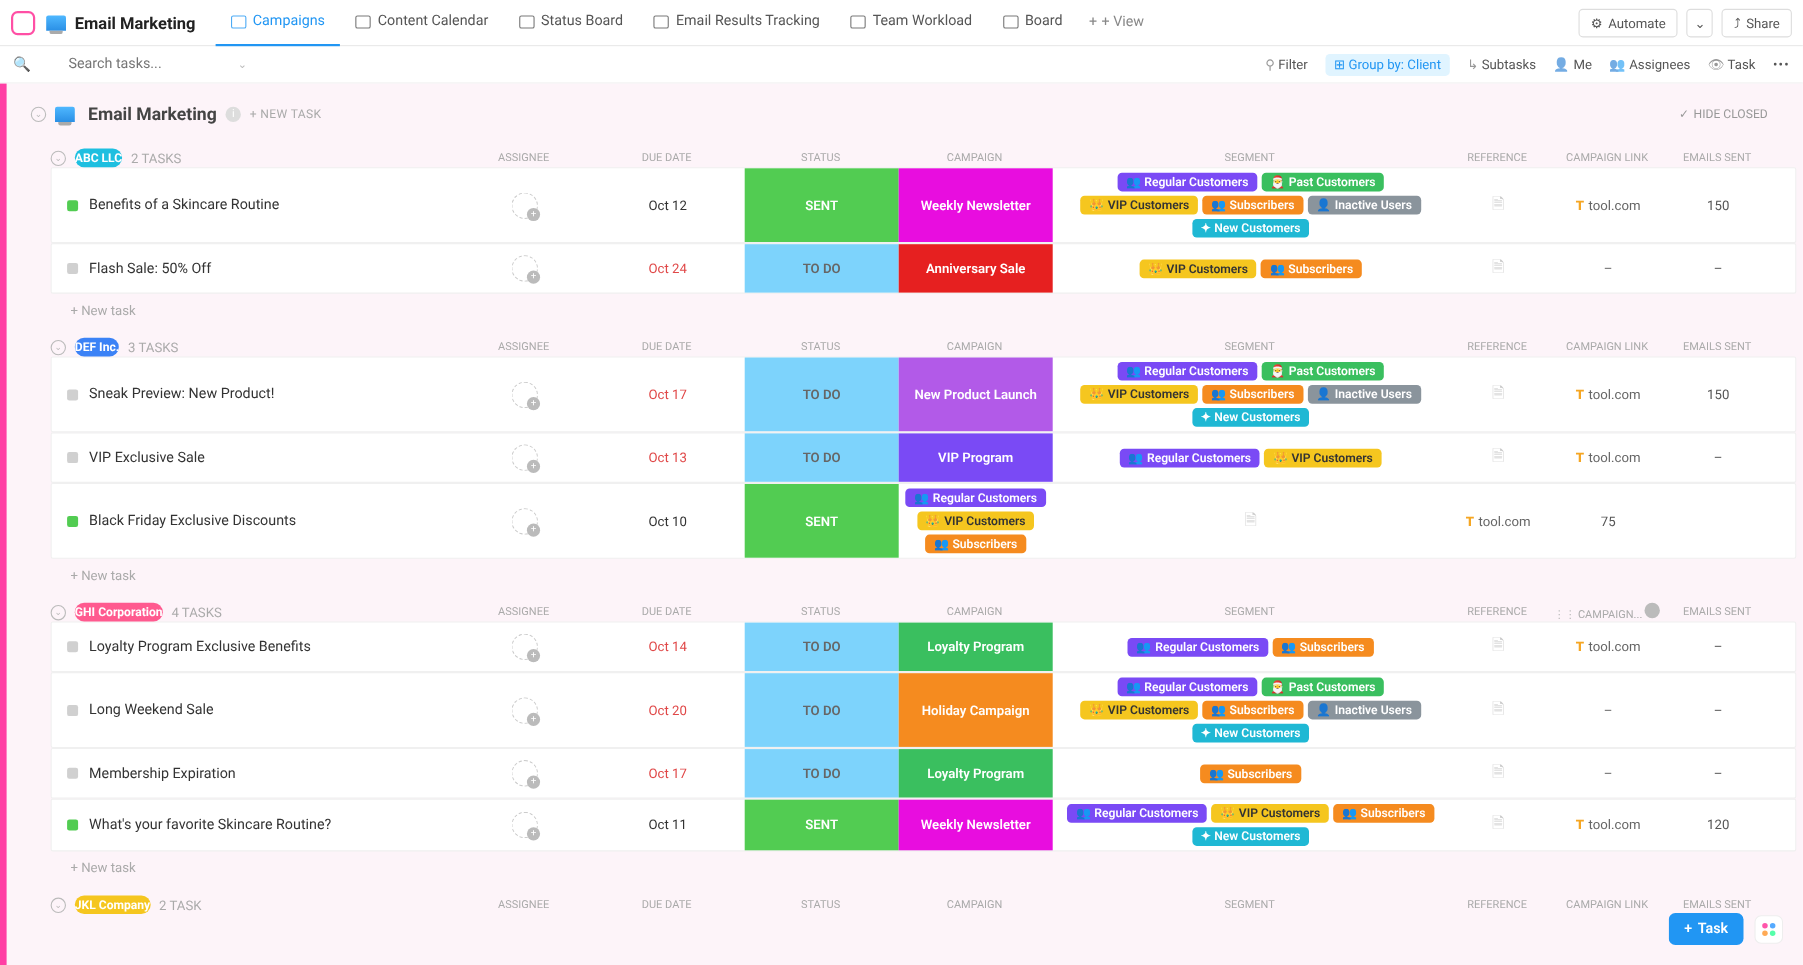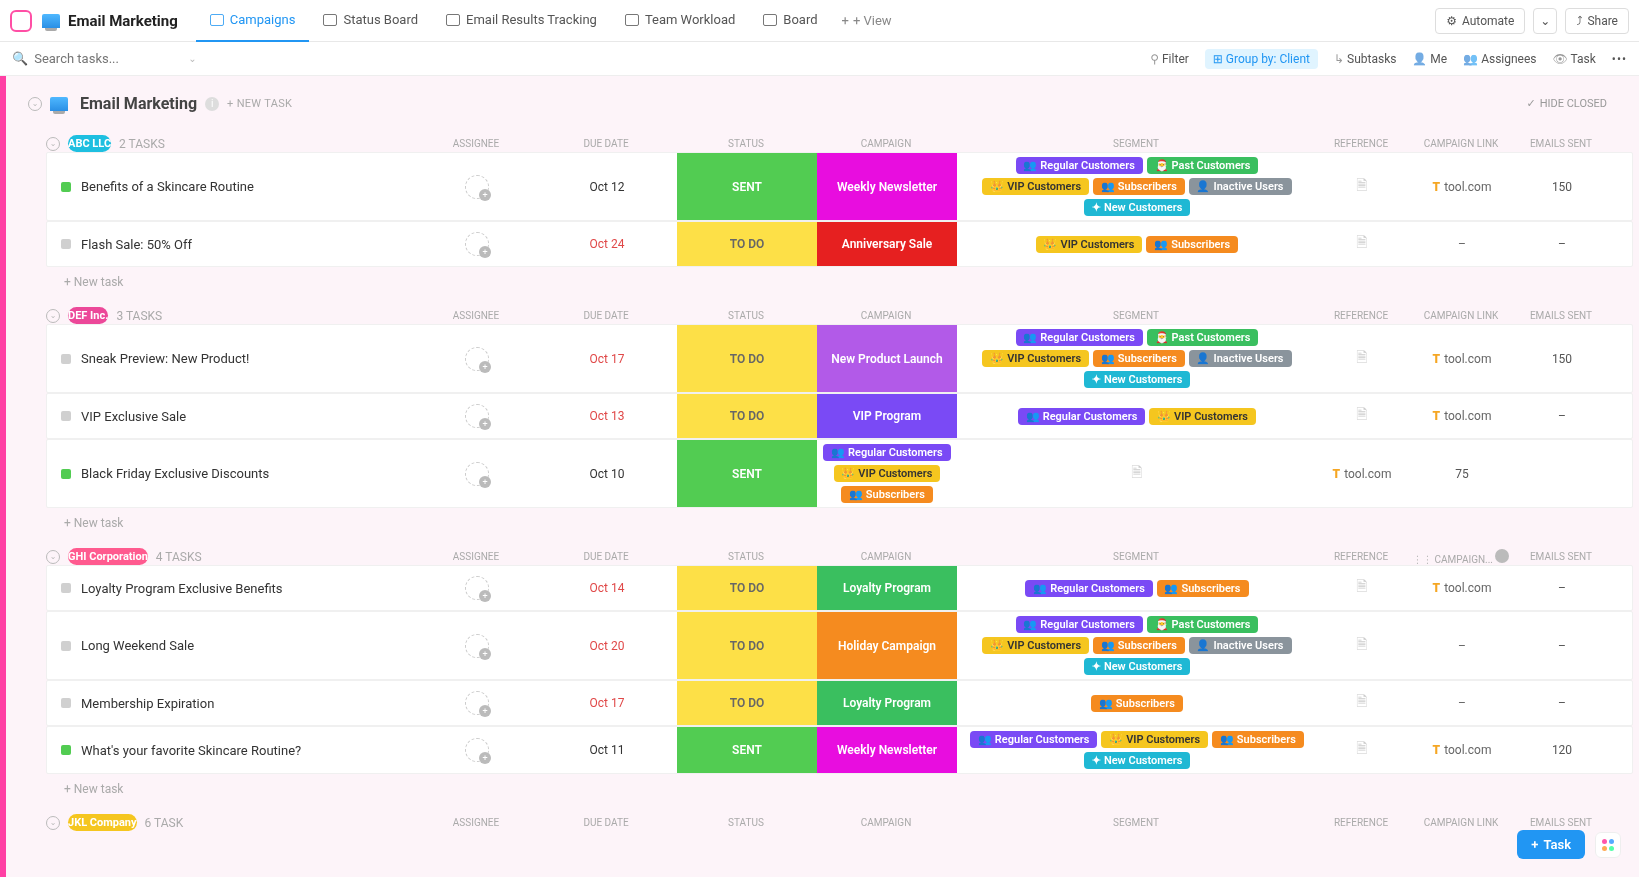--- a/index.html
+++ b/index.html
@@ -15,21 +15,21 @@
   .tab { display:flex; align-items:center; gap:6px; padding:0 14px; height:42px; color:#555; font-size:13px; cursor:pointer; border-bottom:2px solid transparent;}
   .tab.active { color:#2196f3; border-bottom:2px solid #2196f3;}
   .tab-icon { width:14px; height:12px; border:1.5px solid currentColor; border-radius:2px; opacity:.8;}
   .plusview { color:#888; font-size:13px; display:flex; align-items:center; gap:4px; padding:0 10px;}
   .top-right { display:flex; align-items:center; gap:8px;}
   .btn-outline { border:1px solid #ddd; border-radius:4px; padding:5px 10px; font-size:12px; color:#555; display:flex; align-items:center; gap:5px; cursor:pointer; background:#fff;}
   
   
   .toolbar { display:flex; align-items:center; height:34px; padding:0 12px; border-bottom:1px solid #eee; }
   .search-wrap { display:flex; align-items:center; gap:6px; color:#aaa; font-size:13px; flex:0 0 200px;}
-  .search-wrap input{border:none; outline:none; font-size:13px; width:140px;}
+  .search-wrap input{border:none; outline:none; font-size:13px; width:140px;margin-left:28px;}
   .chev-down { font-size:10px; color:#bbb; margin-left:8px;}
   .toolbar-right { margin-left:auto; display:flex; align-items:center; gap:16px; font-size:12px; color:#555;}
   .toolbar-right .active-pill { background:#e0f4ff; color:#2196f3; padding:3px 8px; border-radius:4px;}
   .dots{letter-spacing:1px;}
   
   
   .content { background:#fdf4f9; padding:8px 6px 40px 4px; position:relative; min-height:810px;}
   .left-stripe { position:absolute; left:0; top:0; bottom:0; width:6px; background:linear-gradient(#ff3fa4,#ff3fa4);}
   
   .list-header { display:flex; align-items:center; gap:8px; padding:10px 6px 4px 24px;}
@@ -50,21 +50,21 @@
   .sq{width:10px;height:10px;border-radius:2px;}
   .sq.green{background:#52cc52;}
   .sq.grey{background:#d0d0d0;}
   .assignee{display:flex;justify-content:center;}
   .avatar-dashed{width:24px;height:24px;border:1.5px dashed #ccc;border-radius:50%;position:relative;}
   .avatar-dashed::after{content:"+";position:absolute;right:-3px;bottom:-3px;width:12px;height:12px;background:#bbb;color:#fff;font-size:9px;border-radius:50%;display:flex;align-items:center;justify-content:center;}
   .due{text-align:center;font-size:12px;}
   .due.red{color:#e04848;}
   .cell-fill{height:100%;display:flex;align-items:center;justify-content:center;color:#fff;font-weight:600;font-size:12px;}
   .status-sent{background:#52cc52;}
-  .status-todo{background:#fde047;color:#666;}
+  .status-todo{background:#7dd3fc;color:#666;}
   .camp-weekly{background:#e80ddf;}
   .camp-anniv{background:#e62020;}
   .camp-newprod{background:#b25ae8;}
   .camp-vip{background:#7a4af5;}
   .camp-blackf{background:#5a6b78;}
   .camp-loyalty{background:#3abf5f;}
   .camp-holiday{background:#f58b1f;}
   
   .segments{display:flex;flex-wrap:wrap;gap:4px;justify-content:center;align-content:center;padding:4px;}
   .seg{font-size:11px;font-weight:600;color:#fff;padding:2px 8px;border-radius:4px;display:flex;align-items:center;gap:3px;white-space:nowrap;}
@@ -95,20 +95,24 @@
 
 <div class="topbar">
   <div class="top-left">
     <div class="logo-circle"></div>
     <span class="desk-icon"></span>
     <span class="title-main">Email Marketing</span>
     <div id="tabs-container" style="display:flex;">
         <div class="tab active">
           <span class="tab-icon"></span>
           <span>Campaigns</span>
+        </div>
+        <div class="tab">
+          <span class="tab-icon"></span>
+          <span>Content Calendar</span>
         </div>
         <div class="tab">
           <span class="tab-icon"></span>
           <span>Status Board</span>
         </div>
         <div class="tab">
           <span class="tab-icon"></span>
           <span>Email Results Tracking</span>
         </div>
         <div class="tab">
@@ -234,21 +238,21 @@
           </div>
           <div class="link">–</div>
           <div class="sent">–</div>
         </div>
         <div class="newtask">+ New task</div>
       </div>
       <div class="group">
         <div style="display: grid; grid-template-columns: 370px 120px 140px 140px 140px 360px 90px 110px 90px; margin-left: 22px; align-items: center;">
           <div style="display: flex; align-items: center; gap: 8px;">
             <span class="collapse-ic">⌄</span>
-            <span class="group-pill" style="background:#ec4899">DEF Inc.</span>
+            <span class="group-pill" style="background:#3b82f6">DEF Inc.</span>
             <span class="tasks-count">3 TASKS</span>
           </div>
           <div style="font-size: 10px; color: rgb(170, 170, 170); text-align: center;">ASSIGNEE</div>
           <div style="font-size: 10px; color: rgb(170, 170, 170); text-align: center;">DUE DATE</div>
           <div style="font-size: 10px; color: rgb(170, 170, 170); text-align: center;">STATUS</div>
           <div style="font-size: 10px; color: rgb(170, 170, 170); text-align: center;">CAMPAIGN</div>
           <div style="font-size: 10px; color: rgb(170, 170, 170); text-align: center;">SEGMENT</div>
           <div style="font-size: 10px; color: rgb(170, 170, 170); text-align: center;">REFERENCE</div>
           <div style="font-size: 10px; color: rgb(170, 170, 170); text-align: center;">CAMPAIGN LINK</div>
           <div style="font-size: 10px; color: rgb(170, 170, 170); text-align: center;">EMAILS SENT</div>
@@ -427,21 +431,21 @@
           <div class="link"><span class="t">T</span> tool.com</div>
           <div class="sent">120</div>
         </div>
         <div class="newtask">+ New task</div>
       </div>
       <div class="group">
         <div style="display: grid; grid-template-columns: 370px 120px 140px 140px 140px 360px 90px 110px 90px; margin-left: 22px; align-items: center;">
           <div style="display: flex; align-items: center; gap: 8px;">
             <span class="collapse-ic">⌄</span>
             <span class="group-pill" style="background:#f5c61f">JKL Company</span>
-            <span class="tasks-count">6 TASK</span>
+            <span class="tasks-count">2 TASK</span>
           </div>
           <div style="font-size: 10px; color: rgb(170, 170, 170); text-align: center;">ASSIGNEE</div>
           <div style="font-size: 10px; color: rgb(170, 170, 170); text-align: center;">DUE DATE</div>
           <div style="font-size: 10px; color: rgb(170, 170, 170); text-align: center;">STATUS</div>
           <div style="font-size: 10px; color: rgb(170, 170, 170); text-align: center;">CAMPAIGN</div>
           <div style="font-size: 10px; color: rgb(170, 170, 170); text-align: center;">SEGMENT</div>
           <div style="font-size: 10px; color: rgb(170, 170, 170); text-align: center;">REFERENCE</div>
           <div style="font-size: 10px; color: rgb(170, 170, 170); text-align: center;">CAMPAIGN LINK</div>
           <div style="font-size: 10px; color: rgb(170, 170, 170); text-align: center;">EMAILS SENT</div>
         </div>

